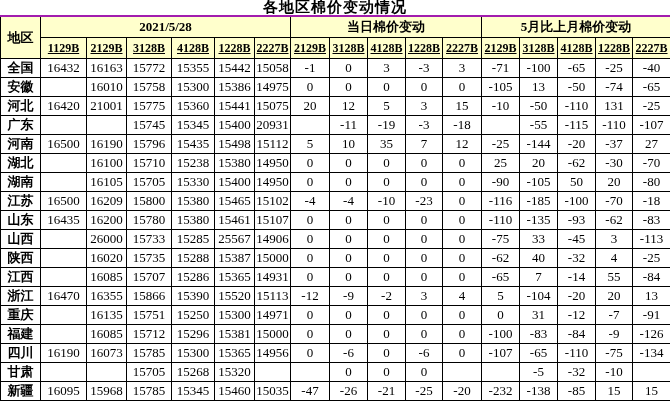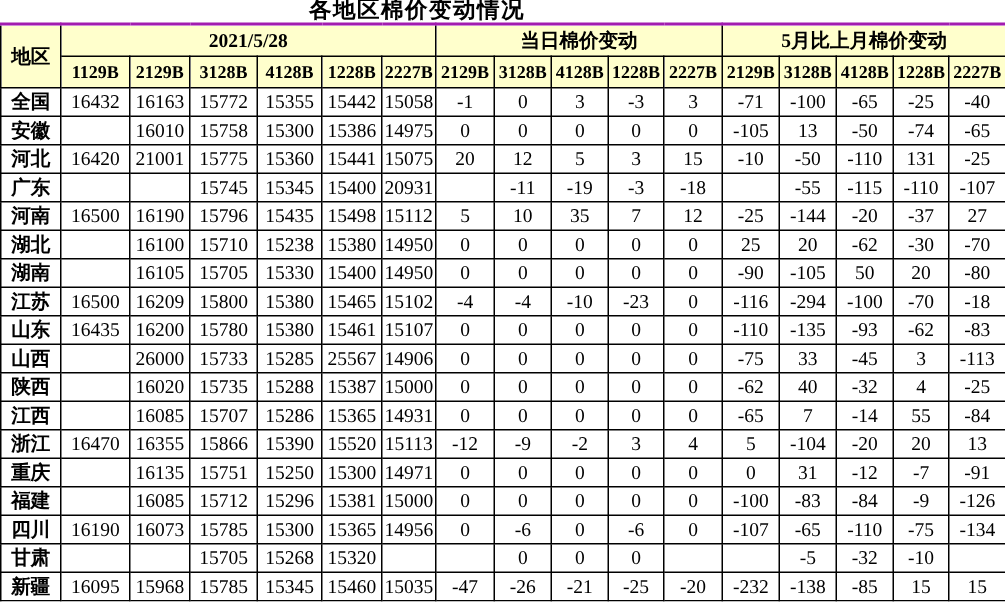--- a/index.html
+++ b/index.html
@@ -1,38 +1,38 @@
 <!DOCTYPE html>
 <html><head>
 <meta charset="utf-8">
 <style>
   html,body{margin:0;padding:0;}
   body{
     width:670px;height:401px;background:#ffffff;overflow:hidden;
     font-family:"Liberation Serif","DejaVu Serif",serif;
     -webkit-font-smoothing:none;
   }
-  .page{width:556px;height:401px;}
+  .page{width:670px;height:401px;}
   .title{
     height:15px;line-height:15px;text-align:center;
     font-weight:bold;font-size:15px;color:#000;letter-spacing:1px;
   }
   table.price-table{
     border-collapse:collapse;table-layout:fixed;width:670px;
     border-top:2px solid #a21caf;
   }
   .price-table th,.price-table td{
     border:1px solid #000;text-align:center;vertical-align:middle;
     padding:0;overflow:hidden;white-space:nowrap;
   }
   .price-table thead th{
     background:#ffffcc;font-weight:bold;color:#000;
     height:20px;font-size:13px;
   }
-  .price-table thead th.sub-hdr{font-size:12px;letter-spacing:0;}
+  .price-table thead th.sub-hdr{font-size:12px;letter-spacing:0;text-decoration:underline;}
   .price-table tbody td{height:18px;font-size:13px;background:#fff;color:#000;}
   td.region{font-weight:bold;font-size:13px;font-family:Liberation Mono, monospace;}
   td.pos{color:#c02020;}
   td.neg{color:#0000a0;}
 </style>
 </head>
 <body>
 
 <div class="page">
   <div class="title">各地区棉价变动情况</div>
@@ -223,21 +223,21 @@
           <td class="price">15800</td>
           <td class="price">15380</td>
           <td class="price">15465</td>
           <td class="price">15102</td>
           <td class="neg">-4</td>
           <td class="neg">-4</td>
           <td class="neg">-10</td>
           <td class="neg">-23</td>
           <td class="neg">0</td>
           <td class="neg">-116</td>
-          <td class="neg">-294</td>
+          <td class="neg">-185</td>
           <td class="neg">-100</td>
           <td class="neg">-70</td>
           <td class="neg">-18</td>
         </tr>
         <tr>
           <td class="region">山东</td>
           <td class="price">16435</td>
           <td class="price">16200</td>
           <td class="price">15780</td>
           <td class="price">15380</td>

